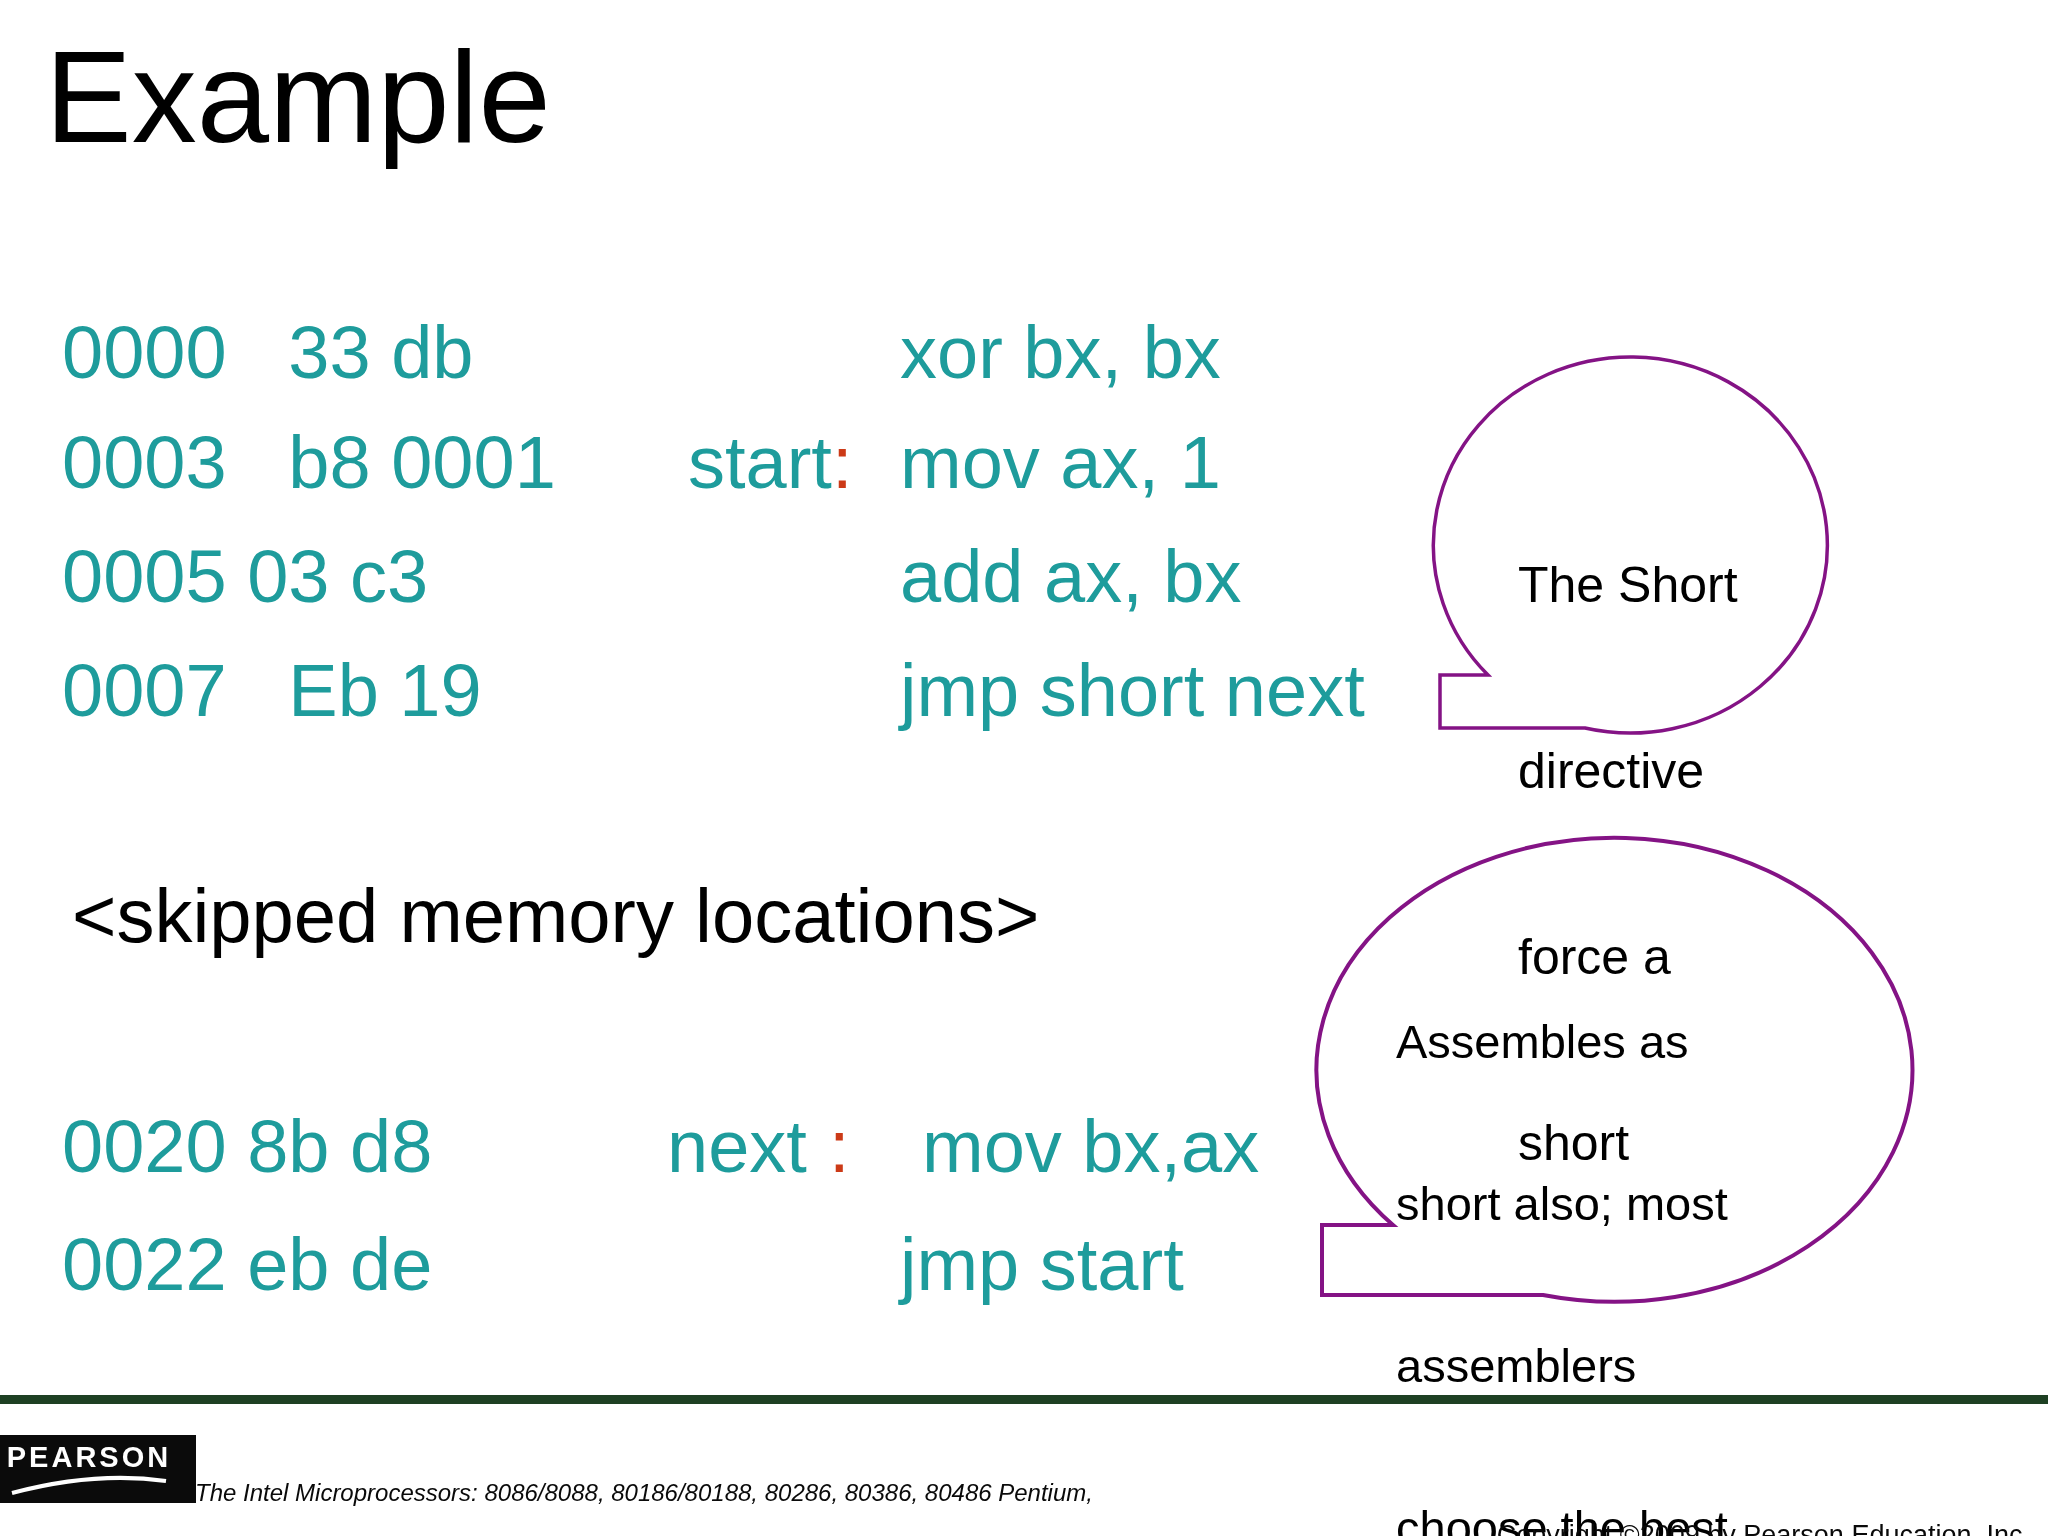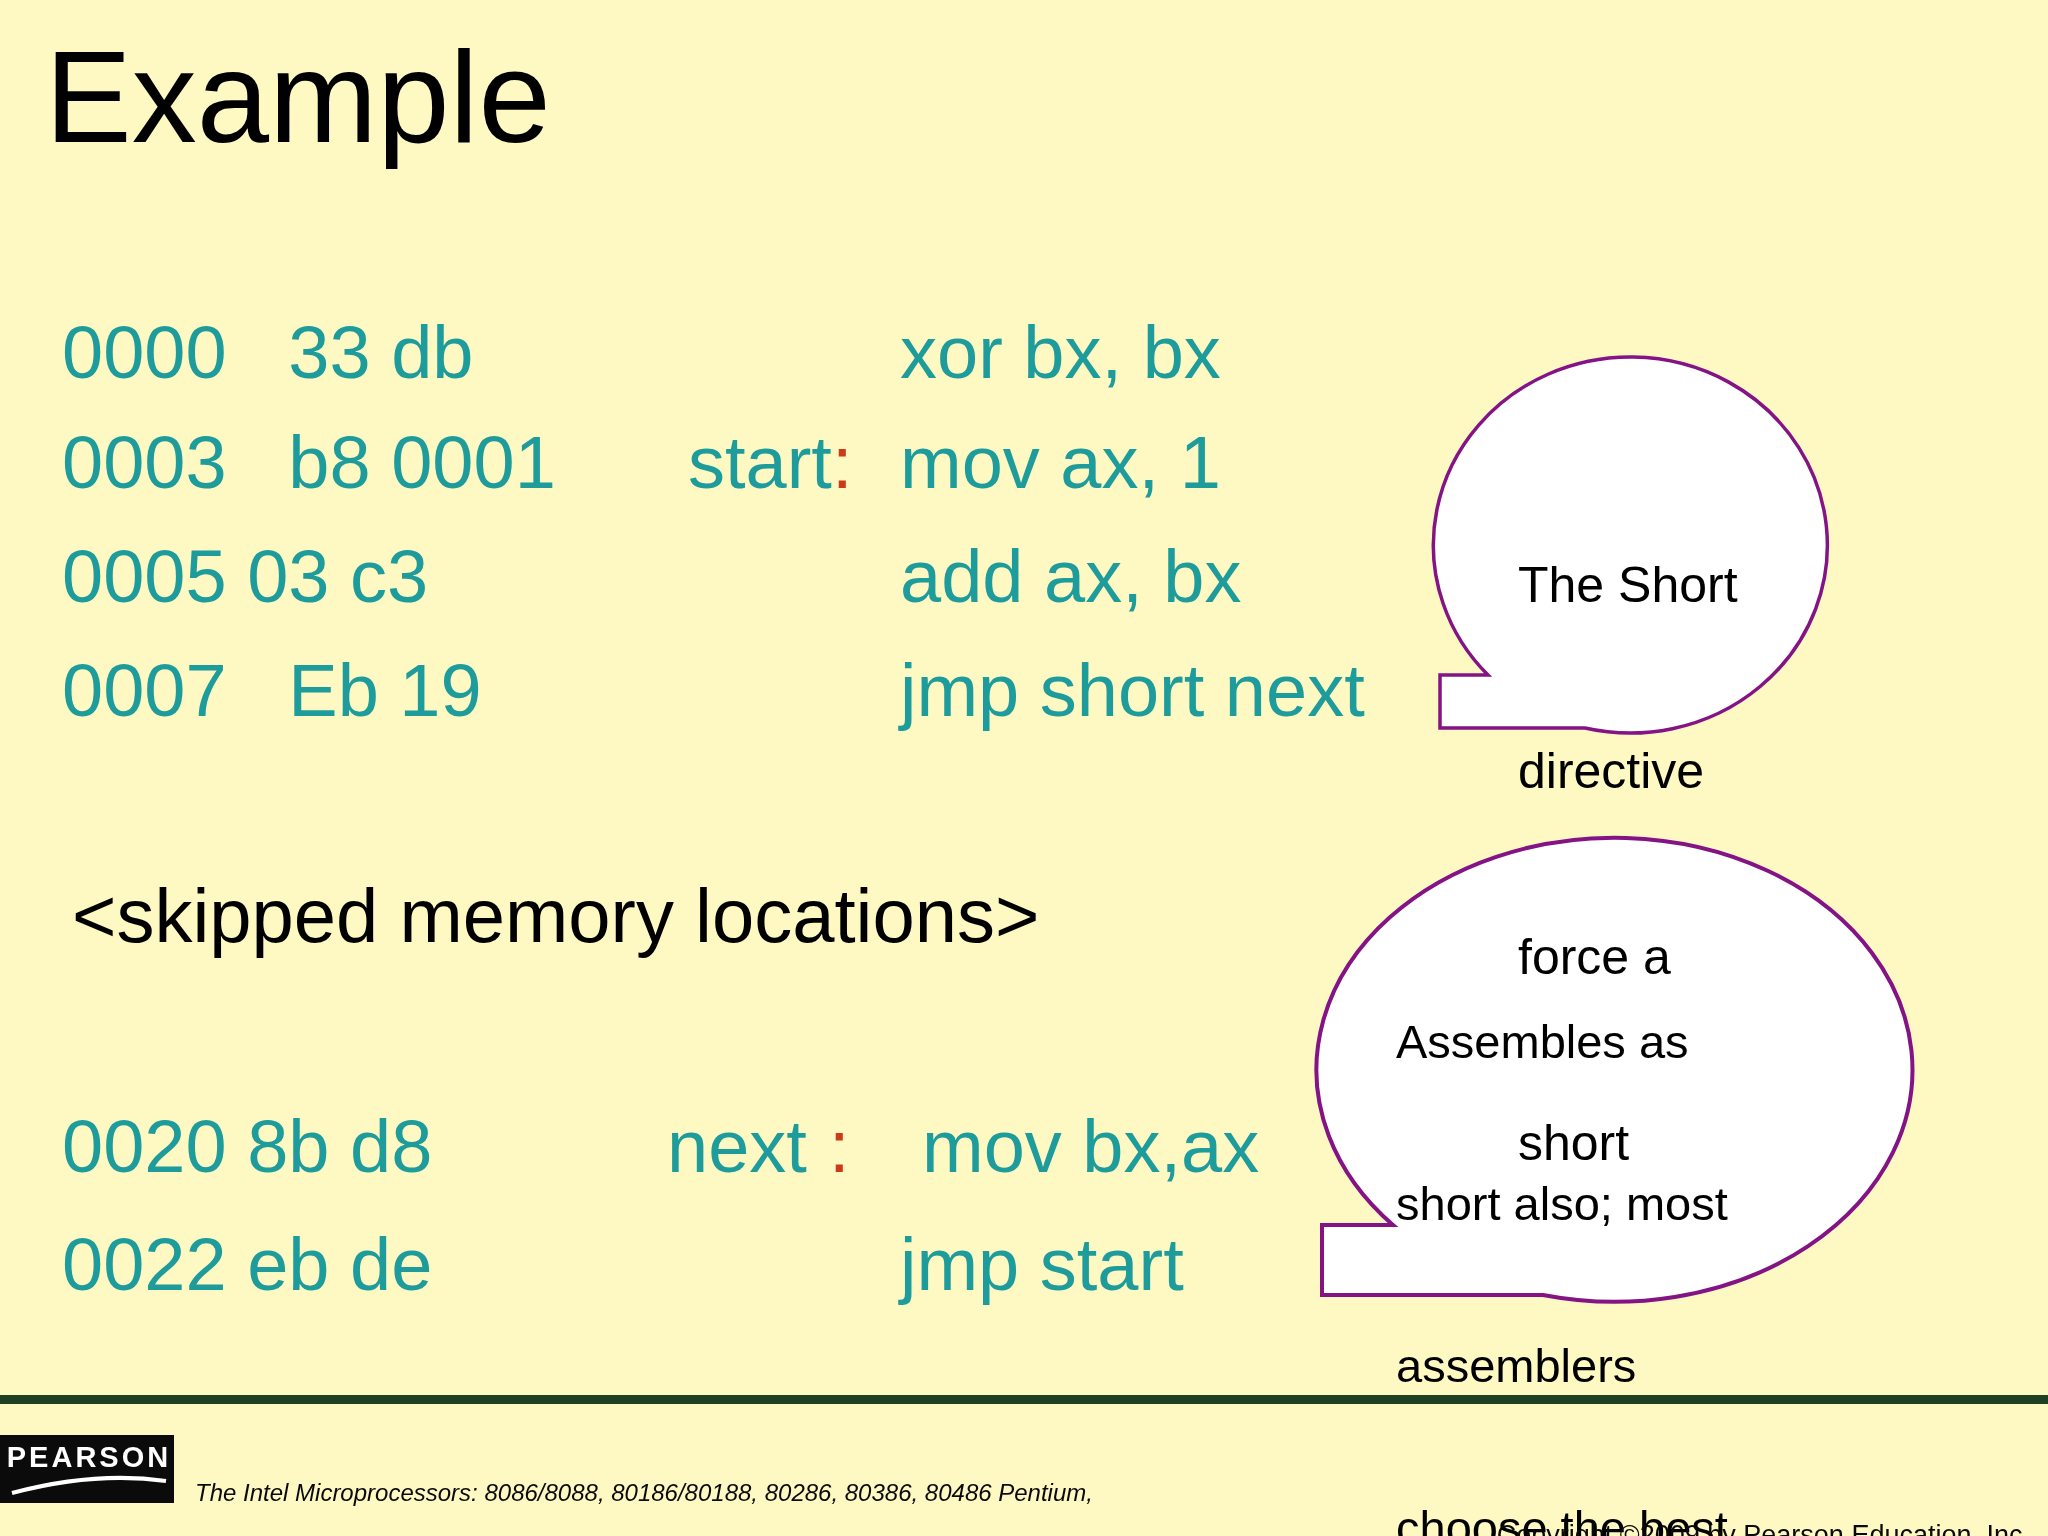--- a/index.html
+++ b/index.html
@@ -1,19 +1,19 @@
 <!DOCTYPE html>
 <html><head>
 <meta charset="utf-8">
 <style>
   html,body{margin:0;padding:0;background:#888;}
   .slide{
     position:relative;
     width:2048px;height:1536px;
-    background:#fef9c3;
+    background:#ffffff;
     overflow:hidden;
     font-family:"Liberation Sans", sans-serif;
   }
   .abs{position:absolute;white-space:pre;}
   .title{left:45px;top:32px;font-size:130px;line-height:1;color:#000;}
   .code{font-size:74px;line-height:1;color:#1E9C9C;}
   .colon{color:#CC3A17;}
   .gap{margin-left:22px;}
   .xa{left:62px;}
   .xi{left:900px;}
@@ -25,21 +25,21 @@
   .y3{top:540px;}
   .y4{top:654px;}
   .y5{top:1110px;}
   .y6{top:1228px;}
   .skipped{left:72px;top:878px;font-size:76px;line-height:1;color:#000;}
   .bubble-svg{position:absolute;left:0;top:0;}
   .bubble-text{color:#000;}
   .bt1{left:1518px;top:430px;font-size:50px;line-height:62px;}
   .bt2{left:1396px;top:907px;font-size:47px;line-height:54px;}
   .footer-line{position:absolute;left:0;top:1395px;width:2048px;height:9px;background:#1E4023;}
-  .logo{position:absolute;left:0;top:1435px;width:174px;height:68px;background:#0b0b0b;}
+  .logo{position:absolute;left:0;top:1435px;width:196px;height:68px;background:#0b0b0b;}
   .logo-text{position:absolute;left:0;top:8px;width:178px;text-align:center;
     color:#fff;font-size:29px;font-weight:bold;letter-spacing:3px;line-height:1;}
   .book{left:195px;top:1410px;font-size:24px;line-height:33px;color:#0a0a0a;white-space:pre;}
   .it{font-style:italic;}
   .copyright{right:18px;top:1448px;text-align:right;font-size:27px;line-height:35px;color:#0a0a0a;}
 </style>
 </head>
 <body>
 
 <div class="slide">

